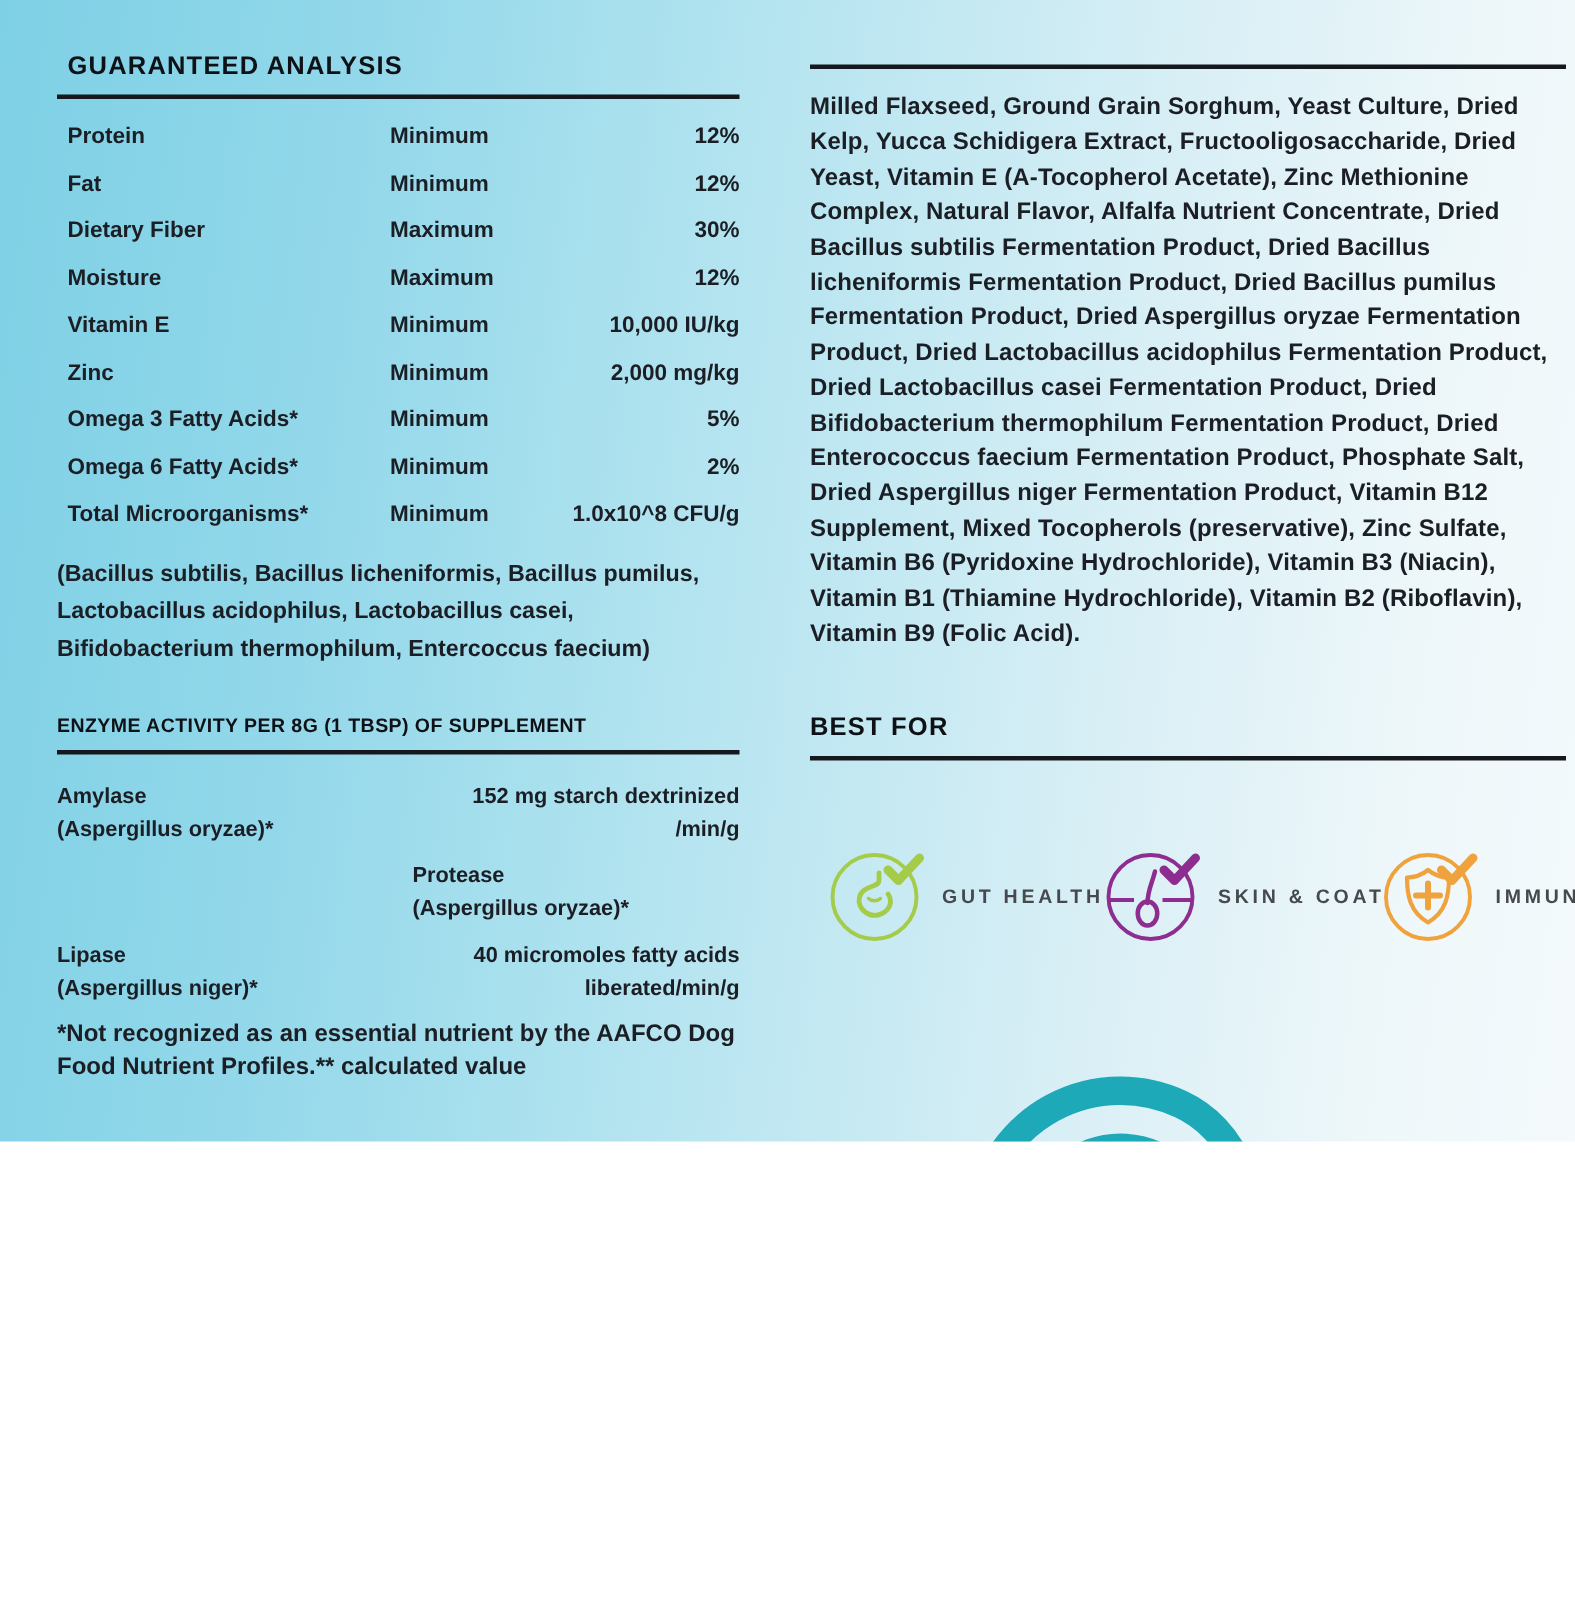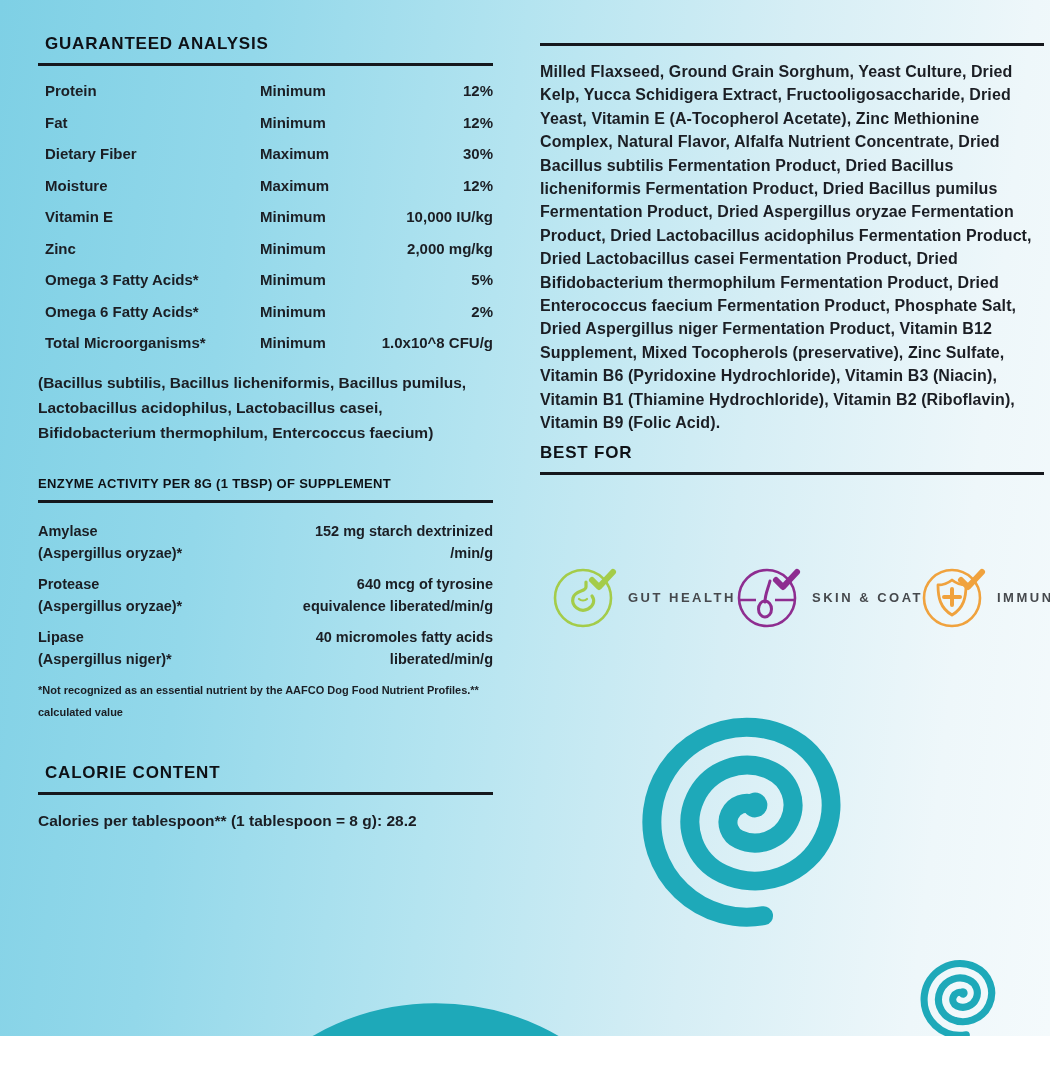--- a/index.html
+++ b/index.html
@@ -1,18 +1,18 @@
 <!DOCTYPE html>
 <html><head>
 <meta charset="utf-8">
 <style>
   html,body{margin:0;padding:0;}
   body{width:1050px;height:1080px;overflow:hidden;}
   .canvas{
-    position:relative;width:1050px;height:1036px;overflow:hidden;
+    position:relative;width:1050px;height:761px;overflow:hidden;
     background:linear-gradient(97deg,#7ed0e5 0%,#93d8ea 22%,#b4e4f0 45%,#d6eef5 68%,#eef7fa 88%,#f4fafc 100%);
     font-family:"Liberation Sans","DejaVu Sans",sans-serif;
     color:#1b1e24;
     -webkit-font-smoothing:antialiased;
   }
   .col{position:absolute;top:34px;}
   .col-left{left:38px;width:455px;}
   .col-right{left:540px;width:504px;}
   .sec-title{font-size:17px;font-weight:700;letter-spacing:.8px;color:#0e1116;padding-left:7px;}
   .sec-title.small{font-size:13px;letter-spacing:.3px;padding-left:0;}
@@ -22,26 +22,26 @@
   .ga-row{display:flex;align-items:baseline;margin-bottom:14.5px;font-size:15px;font-weight:700;}
   .ga-name{flex:0 0 215px;}
   .ga-qual{flex:0 0 100px;}
   .ga-val{flex:1;text-align:right;}
   .note{margin-top:19px;font-size:15.5px;font-weight:700;line-height:25px;width:448px;}
   
   .enz-table{margin-top:17px;}
   .enz-row{display:flex;align-items:flex-start;margin-bottom:9px;font-size:14.5px;font-weight:700;line-height:22px;justify-content:flex-end;}
   .enz-name{flex:0 0 218px;white-space:pre-line;}
   .enz-val{flex:1;text-align:right;white-space:pre-line;}
-  .footnote{margin-top:8px;font-size:11px;font-weight:700;line-height:22px;}
+  .footnote{margin-top:8px;font-size:16px;font-weight:700;line-height:22px;}
   .cal-block{margin-top:40px;}
   .cal-text{margin-top:17px;font-size:15.5px;font-weight:700;}
   
   .ingredients-text{margin-top:14px;font-size:16px;font-weight:600;line-height:23.4px;letter-spacing:.1px;}
-  .bestfor-block{margin-top:8px;}
+  .bestfor-block{margin-top:40px;}
   
   .bf-item{position:absolute;display:flex;align-items:center;gap:11px;}
   .bf-label{font-size:13px;font-weight:600;letter-spacing:2.5px;color:#46494d;white-space:nowrap;}
   .bf-icon{display:block;overflow:visible;}
   .bf-icon path,.bf-icon circle,.bf-icon ellipse{fill:none;stroke:currentColor;}
   
   .spiral{position:absolute;overflow:visible;}
   .spiral path{fill:none;stroke:currentColor;stroke-width:10;stroke-linecap:round;}
   .spiral .dot{fill:currentColor;}
 </style>
@@ -114,22 +114,20 @@
       <div class="enz-table">
         <div class="enz-row">
           <div class="enz-name">Amylase
 (Aspergillus oryzae)*</div>
           <div class="enz-val">152 mg starch dextrinized
 /min/g</div>
         </div>
         <div class="enz-row">
           <div class="enz-name">Protease
 (Aspergillus oryzae)*</div>
-          <div class="enz-val">640 mcg of tyrosine
-equivalence liberated/min/g</div>
         </div>
         <div class="enz-row">
           <div class="enz-name">Lipase
 (Aspergillus niger)*</div>
           <div class="enz-val">40 micromoles fatty acids
 liberated/min/g</div>
         </div>
       </div>
 
       <div class="footnote">*Not recognized as an essential nutrient by the AAFCO Dog Food Nutrient Profiles.** calculated value</div>

